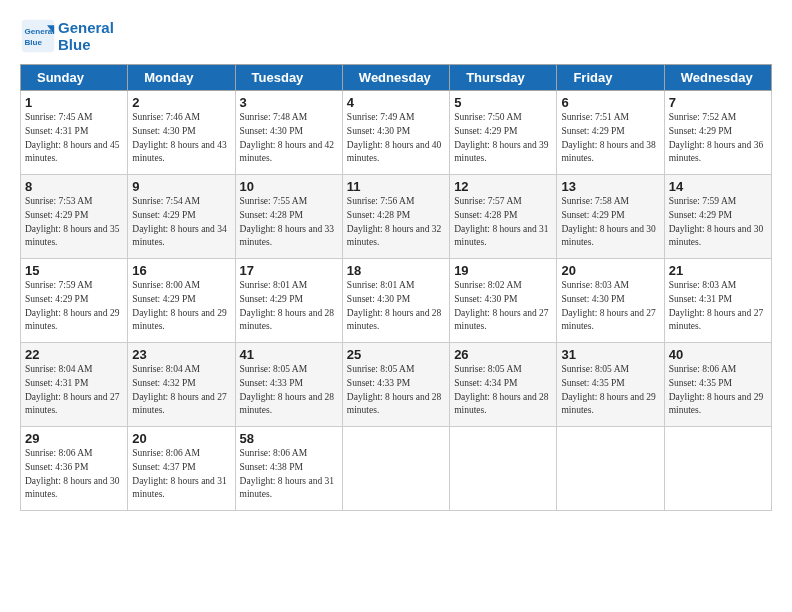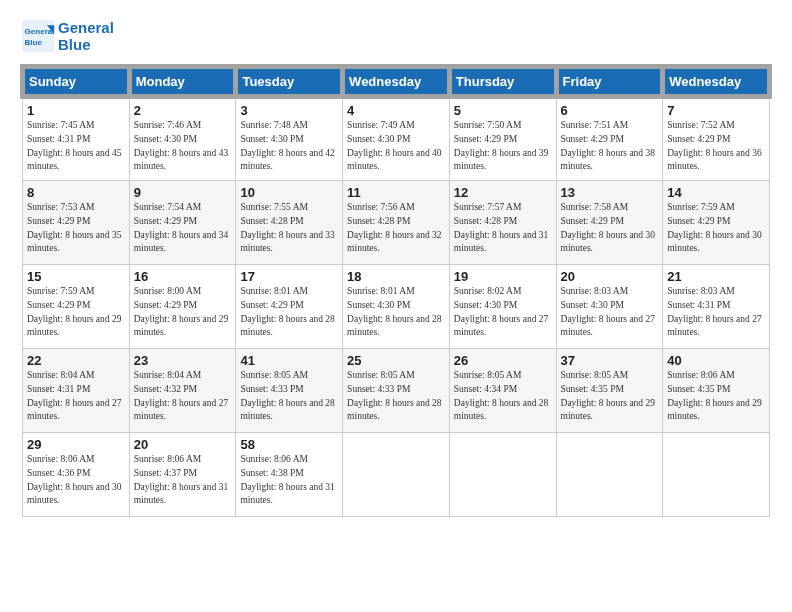--- a/index.html
+++ b/index.html
@@ -58,23 +58,23 @@
     .calendar-table {
       width: 100%;
       border-collapse: collapse;
       table-layout: fixed;
     }
     .calendar-table th {
       background: #1a6db5;
       color: #fff;
       font-size: 13px;
       font-weight: bold;
-      padding: 5px 4px;
+      padding: 5px 16px;
       text-align: left;
-      border: 5px solid #a3a3a3;
+      border: 1px solid #a3a3a3;
     }
     .calendar-table td {
       border: 1px solid #ccc;
       vertical-align: top;
       padding: 4px 4px 3px 4px;
       font-size: 9.8px;
       color: #333;
       background: #fff;
       height: 84px;
     }
@@ -239,21 +239,21 @@
           </td>
           <td>
             <span class="day-num">25</span>
 <div class="day-info">Sunrise: 8:05 AM<br>Sunset: 4:33 PM<br>Daylight: 8 hours and 28 minutes.</div>
           </td>
           <td>
             <span class="day-num">26</span>
 <div class="day-info">Sunrise: 8:05 AM<br>Sunset: 4:34 PM<br>Daylight: 8 hours and 28 minutes.</div>
           </td>
           <td>
-            <span class="day-num">37</span>
+            <span class="day-num">31</span>
 <div class="day-info">Sunrise: 8:05 AM<br>Sunset: 4:35 PM<br>Daylight: 8 hours and 29 minutes.</div>
           </td>
           <td>
             <span class="day-num">40</span>
 <div class="day-info">Sunrise: 8:06 AM<br>Sunset: 4:35 PM<br>Daylight: 8 hours and 29 minutes.</div>
           </td>
         </tr>
         <tr>
           <td>
             <span class="day-num">29</span>

